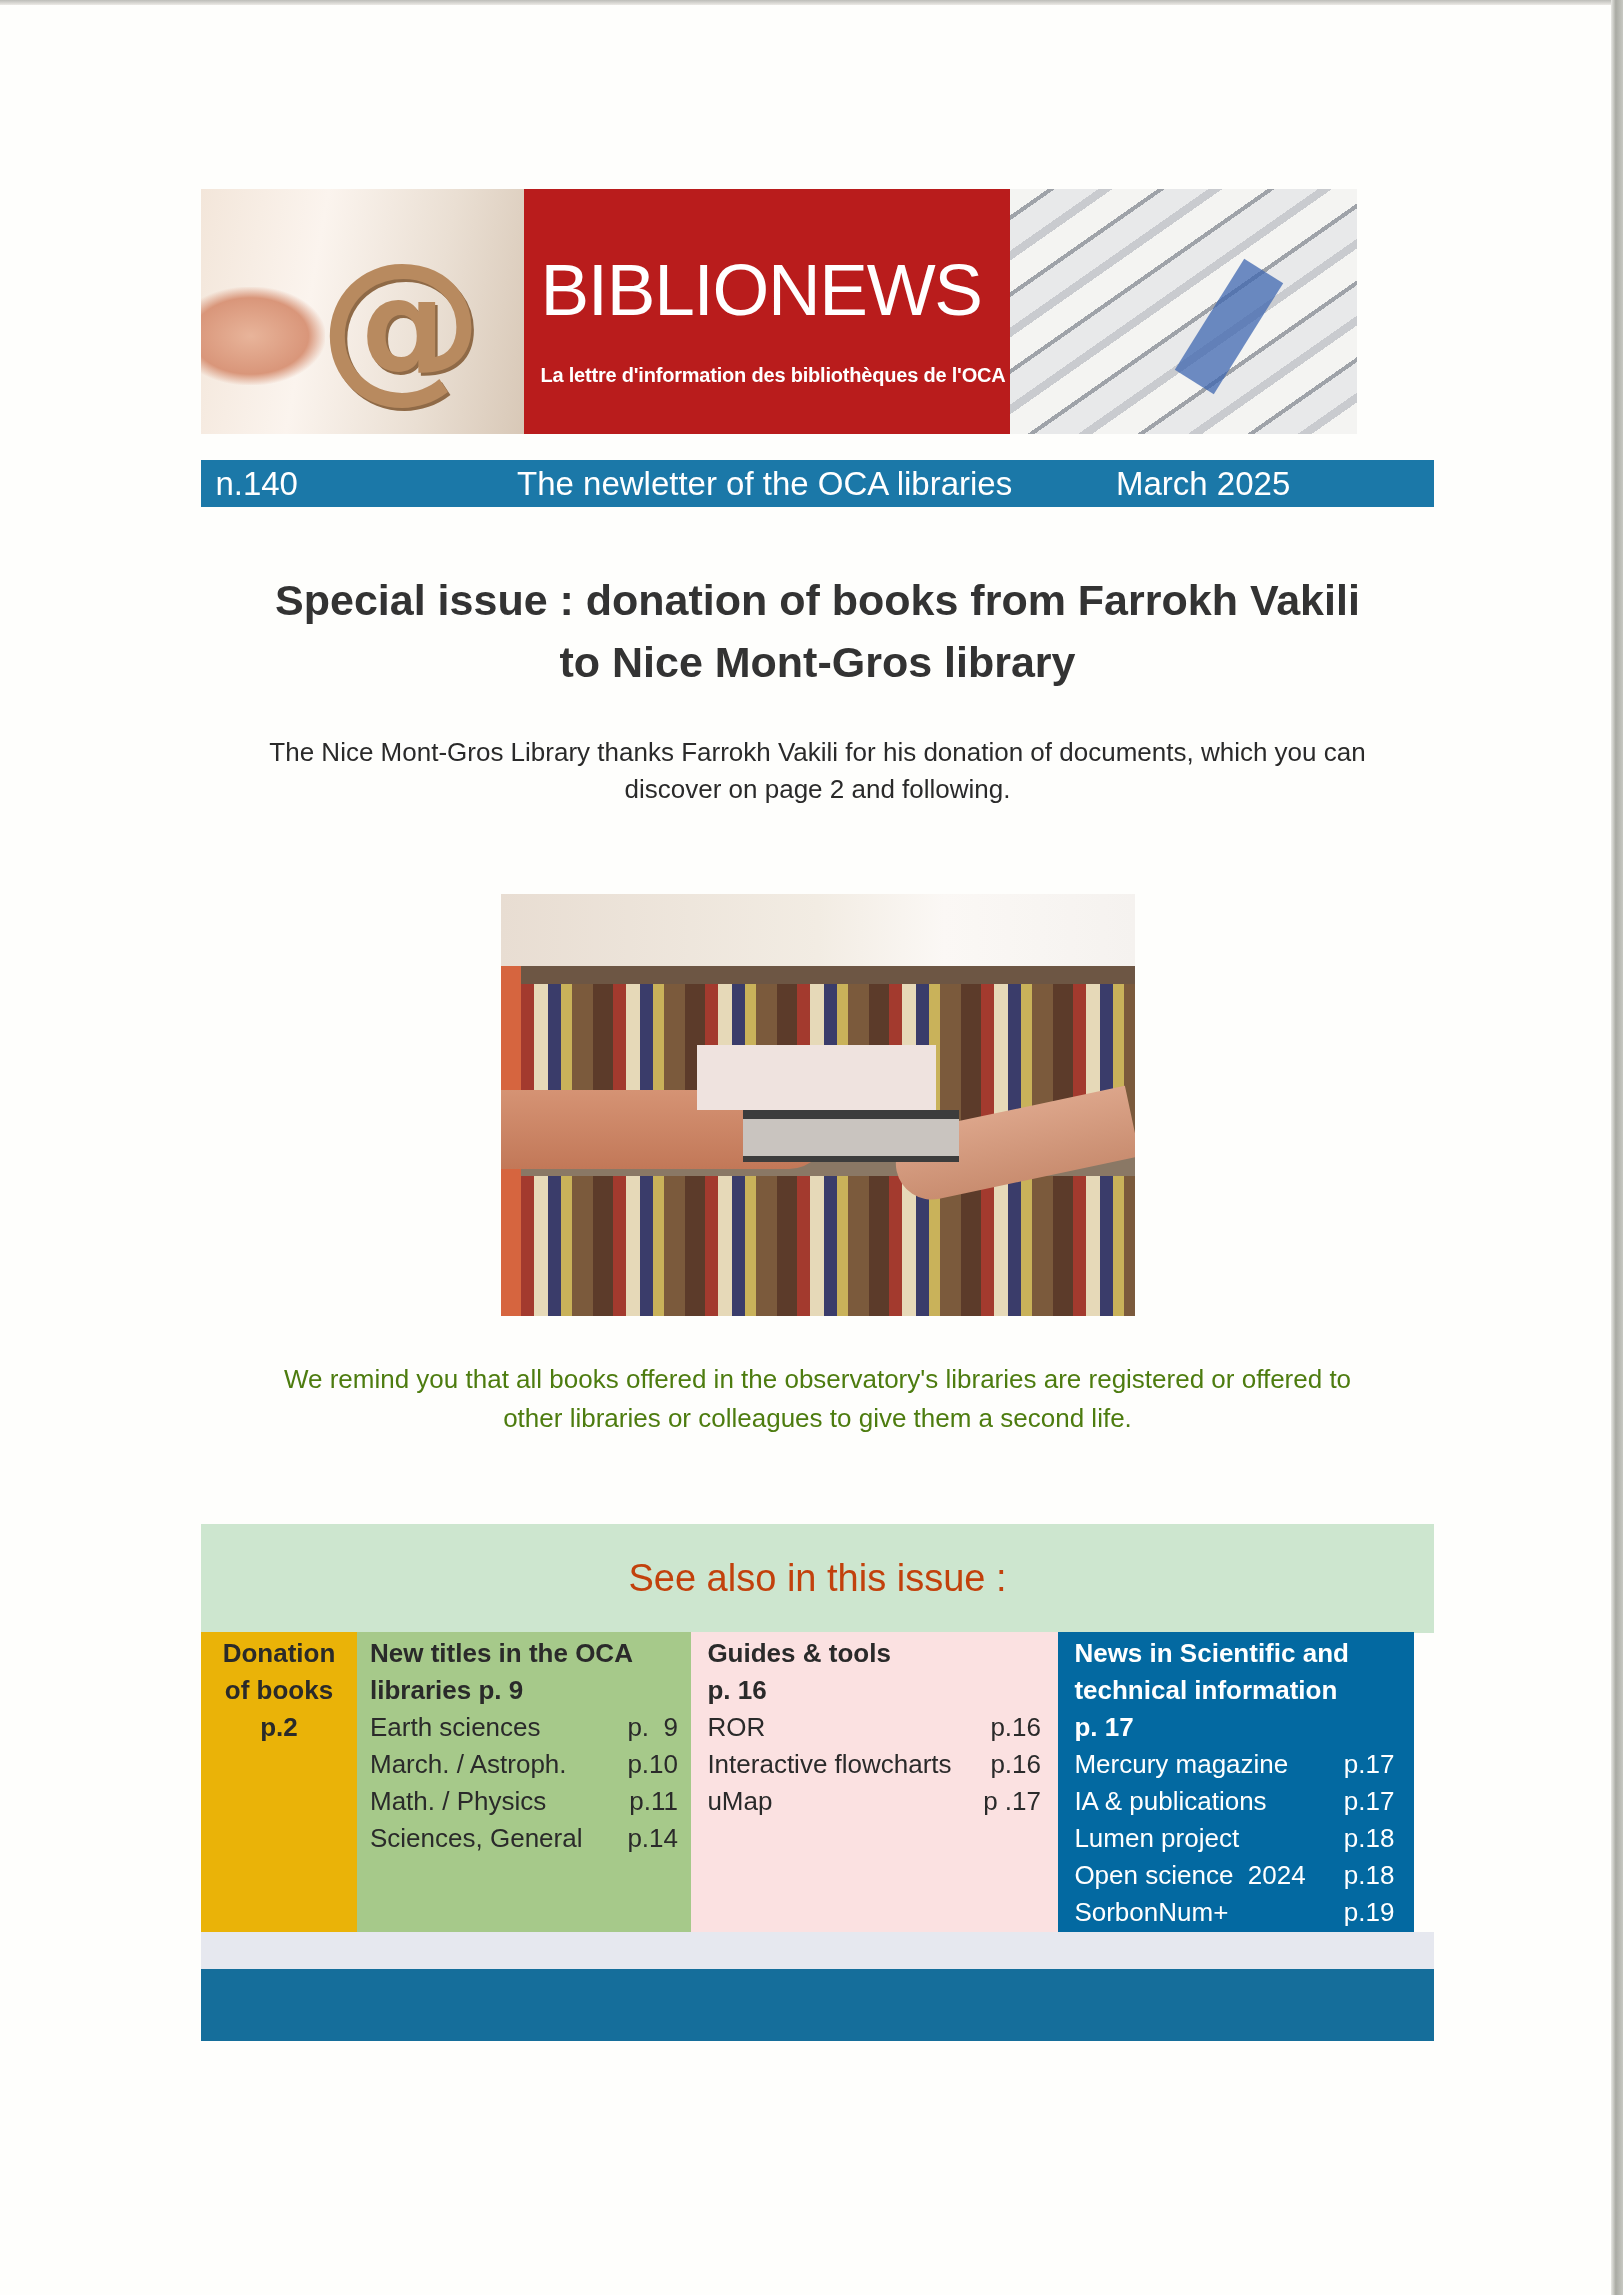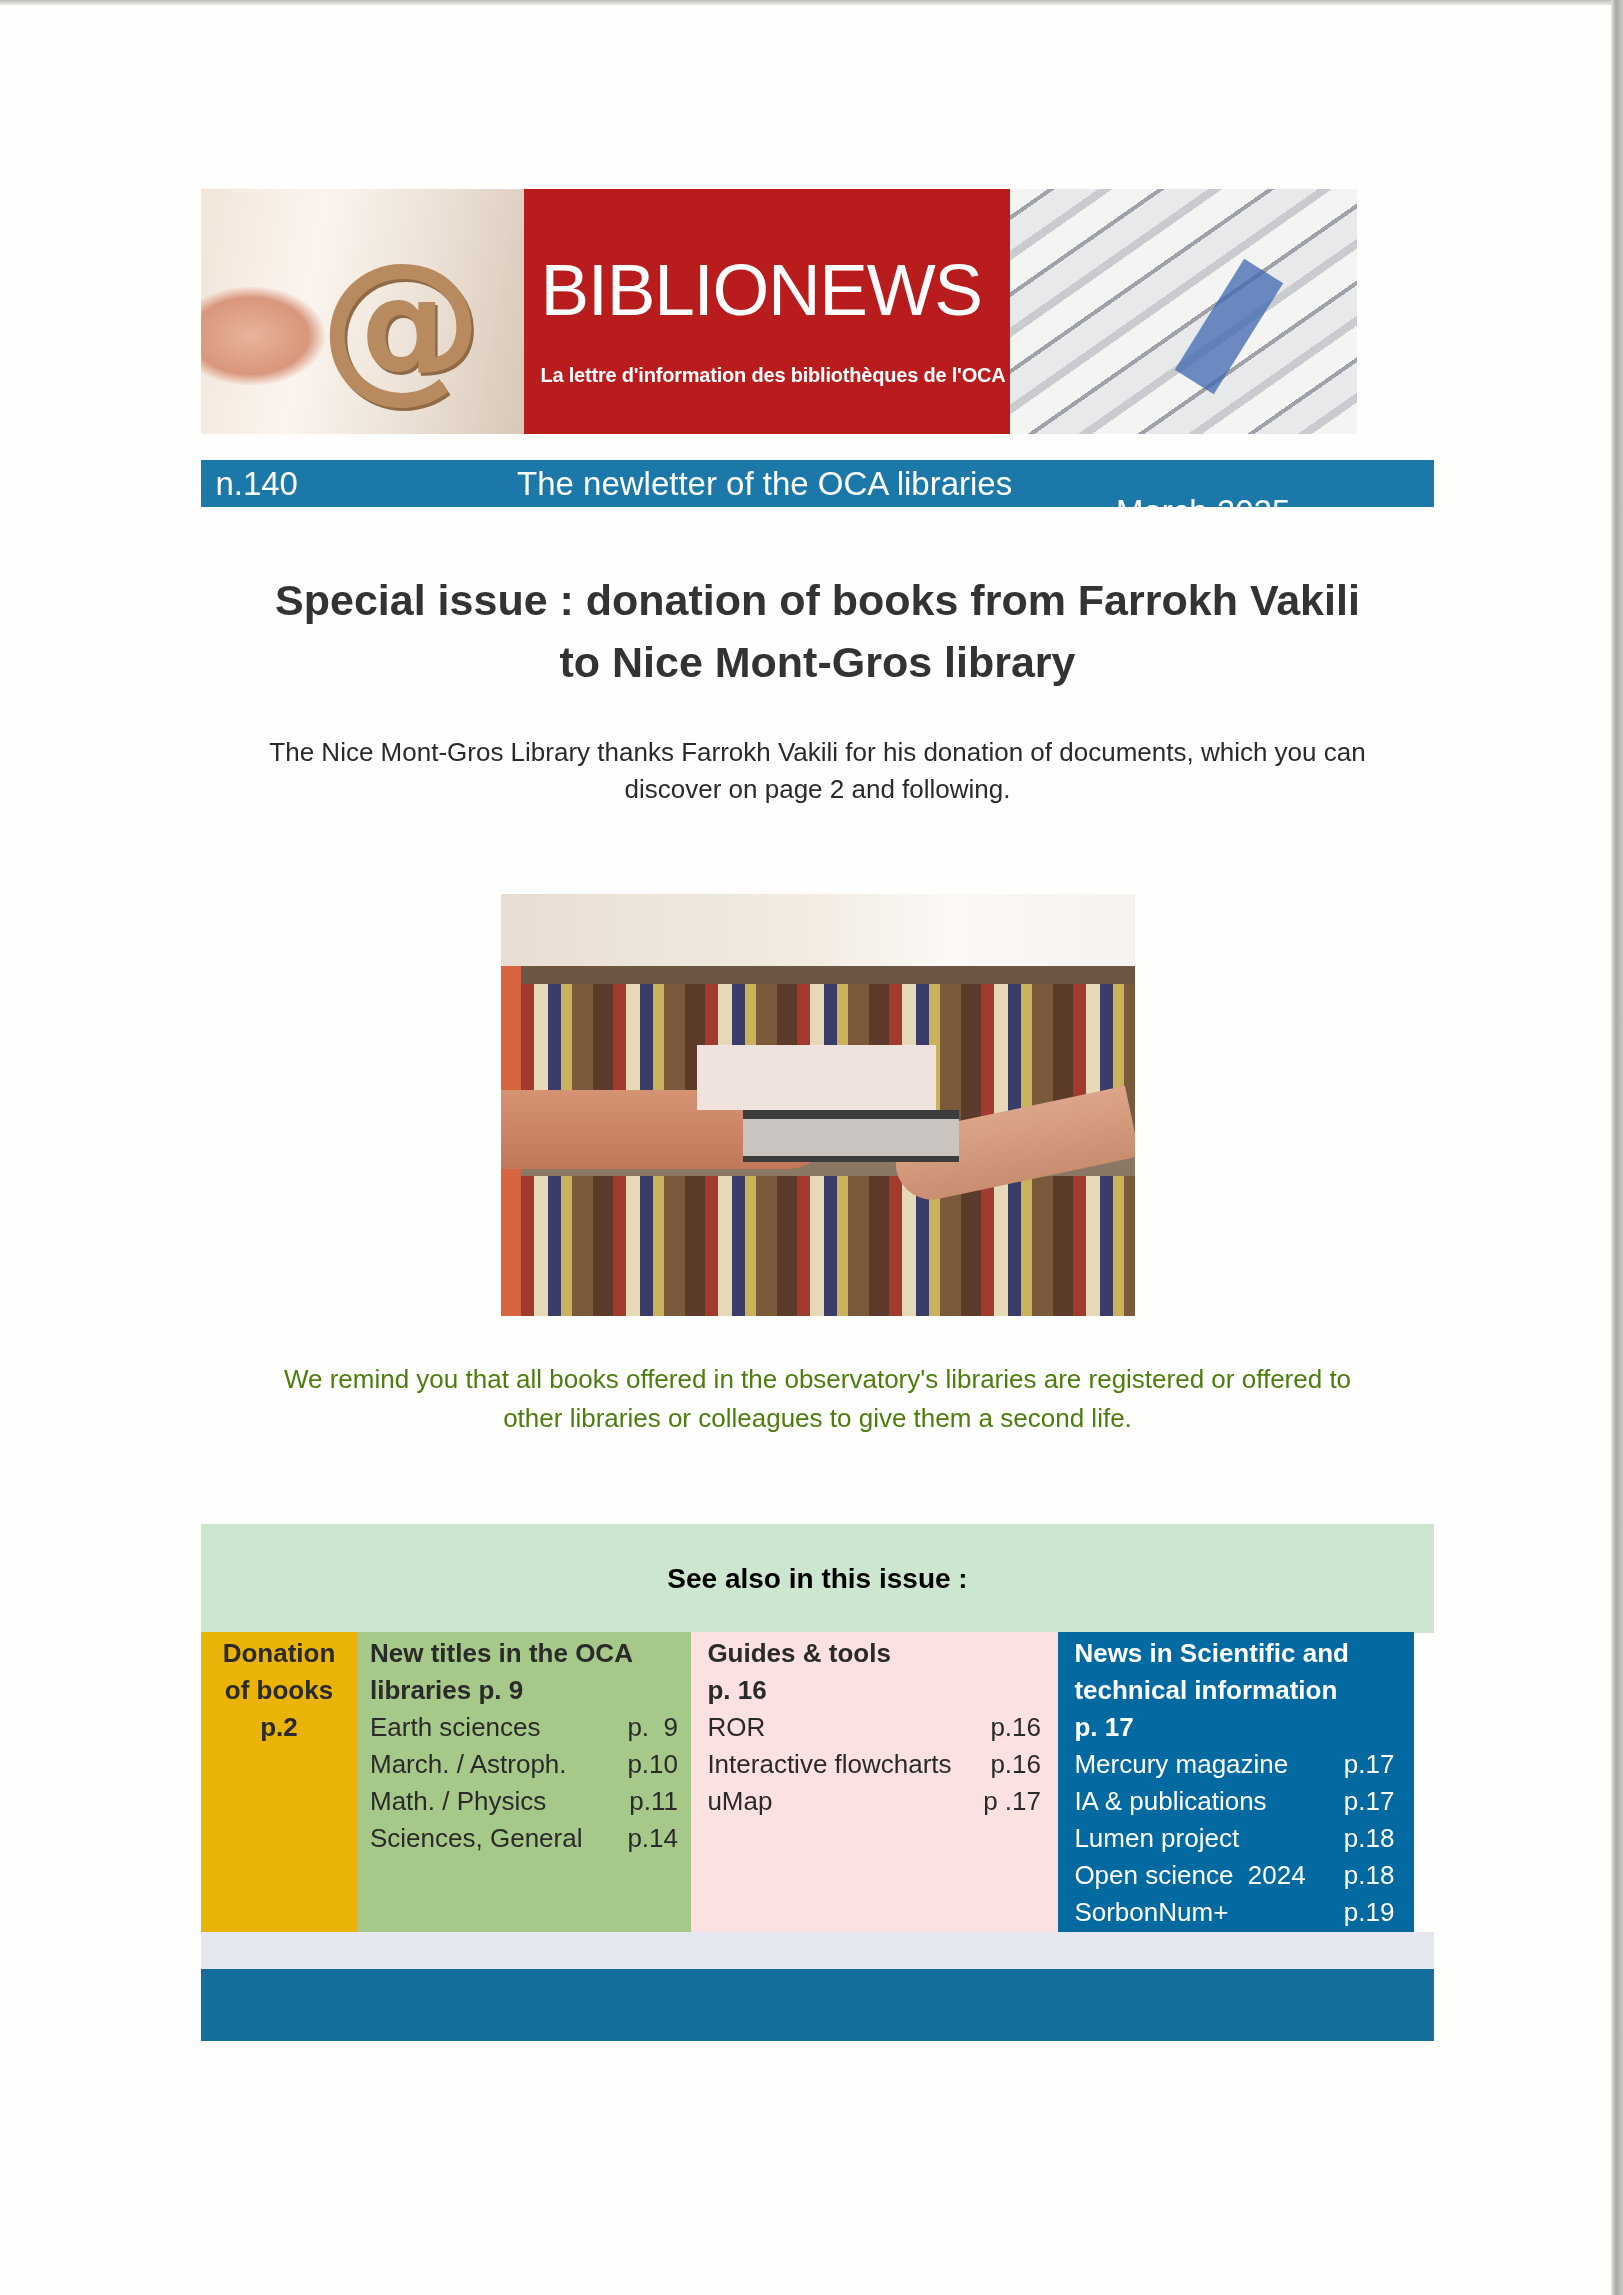--- a/index.html
+++ b/index.html
@@ -51,21 +51,21 @@
     }
 
     
     .info-bar {
       left: 201px; top: 460px; width: 1233px; height: 47px; background: #1b78a8; color: #fff;
       font-size: 33px; line-height: 47px;
     }
     .info-bar span { position: absolute; top: 0; }
     .issue-number { left: 14.4px; }
     .tagline { left: 316px; }
-    .issue-date { left: 915px; margin-top: 28px; }
+    .issue-date { left: 915px; }
 
     
     .headline {
       left: 201px; top: 569px; width: 1233px; text-align: center;
       font-size: 43px; font-weight: bold; line-height: 62px; color: #333;
     }
     .intro {
       left: 201px; top: 734px; width: 1233px; text-align: center;
       font-size: 26px; line-height: 37px; color: #2a2a2a;
     }
@@ -90,21 +90,21 @@
     .reminder {
       left: 201px; top: 1360px; width: 1233px; text-align: center;
       font-size: 26px; line-height: 39px; color: #4d7c0f;
     }
 
     
     .see-also {
       left: 201px; top: 1524px; width: 1233px; height: 109px; background: #cde6cf;
       display: flex; align-items: center; justify-content: center;
     }
-    .see-also-title { font-size: 28px; font-weight: bold; color: #000000; }
+    .see-also-title { font-size: 38px; font-weight: normal; color: #c2410c; }
 
     .toc { left: 201px; top: 1632px; width: 1233px; height: 300px; display: flex; }
     .toc-col { height: 100%; box-sizing: border-box; font-size: 26px; line-height: 37px; }
     .col-donation { width: 156px; background: #eab308; text-align: center; padding-top: 2.6px; color: #2a2a2a; font-weight: bold; }
     .col-new-titles { width: 334px; background: #a6c98a; padding: 2.6px 13px 0 13px; color: #2a2a2a; }
     .col-guides { width: 367px; background: #fbe1e1; padding: 2.6px 17px 0 16.4px; color: #2a2a2a; }
     .col-news { width: 356px; background: #0369a1; padding: 2.6px 19.6px 0 16.4px; color: #fff; }
     .toc-head { font-weight: bold; }
     .toc-row { display: flex; justify-content: space-between; }
     .toc-row .pg { white-space: pre; }

